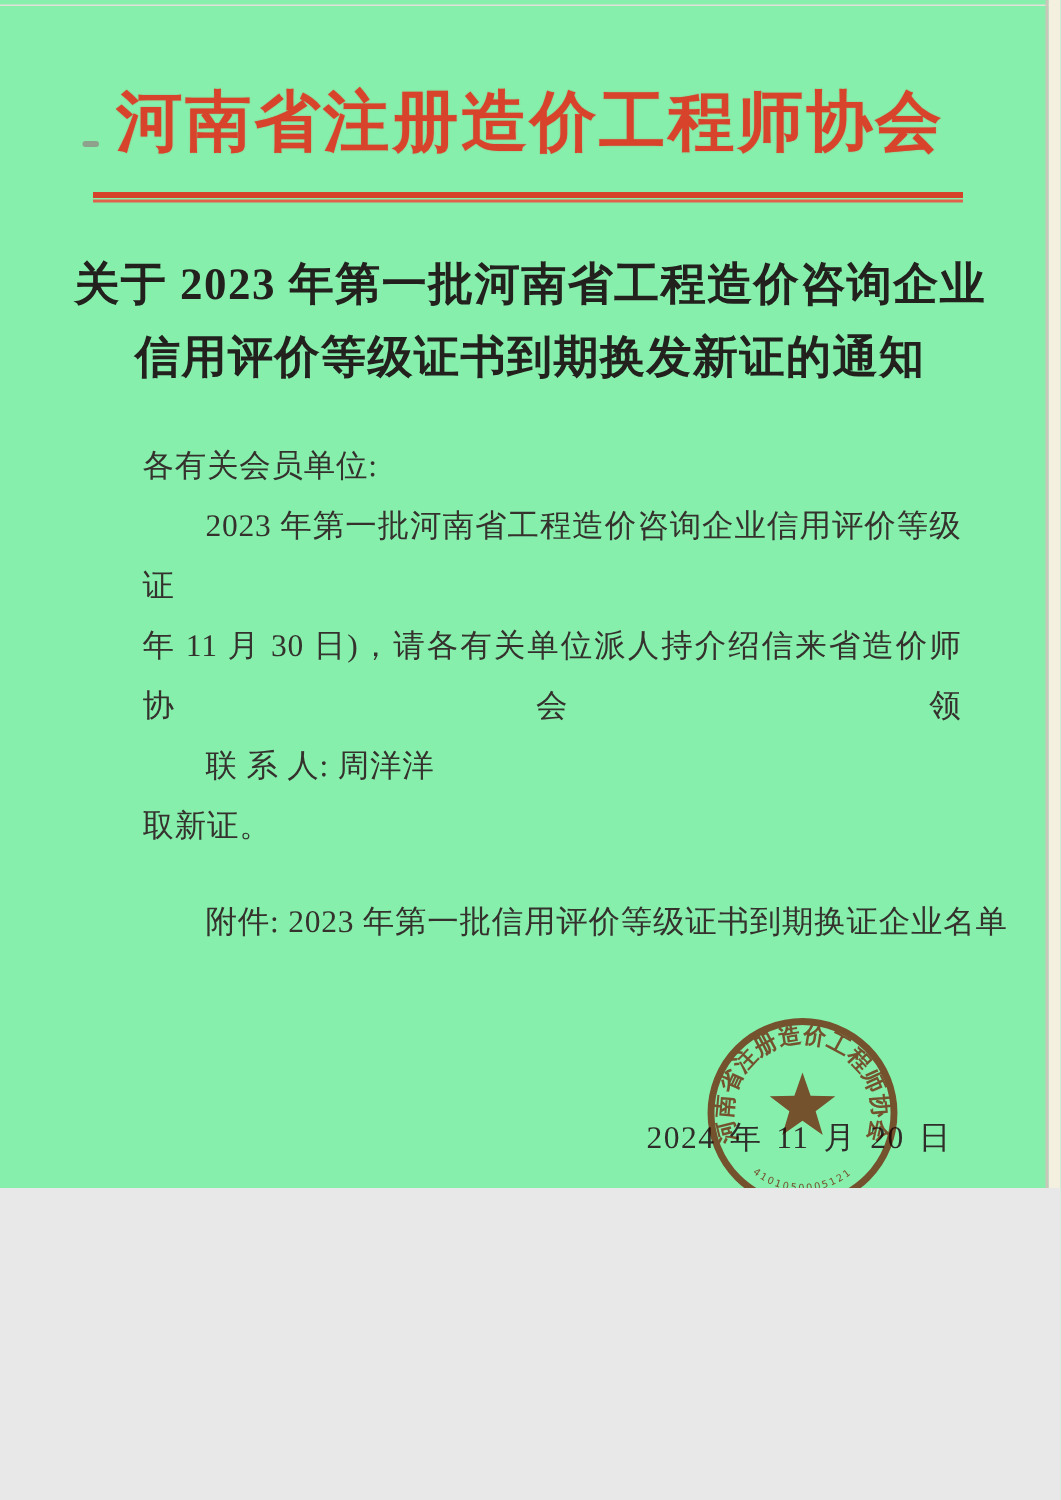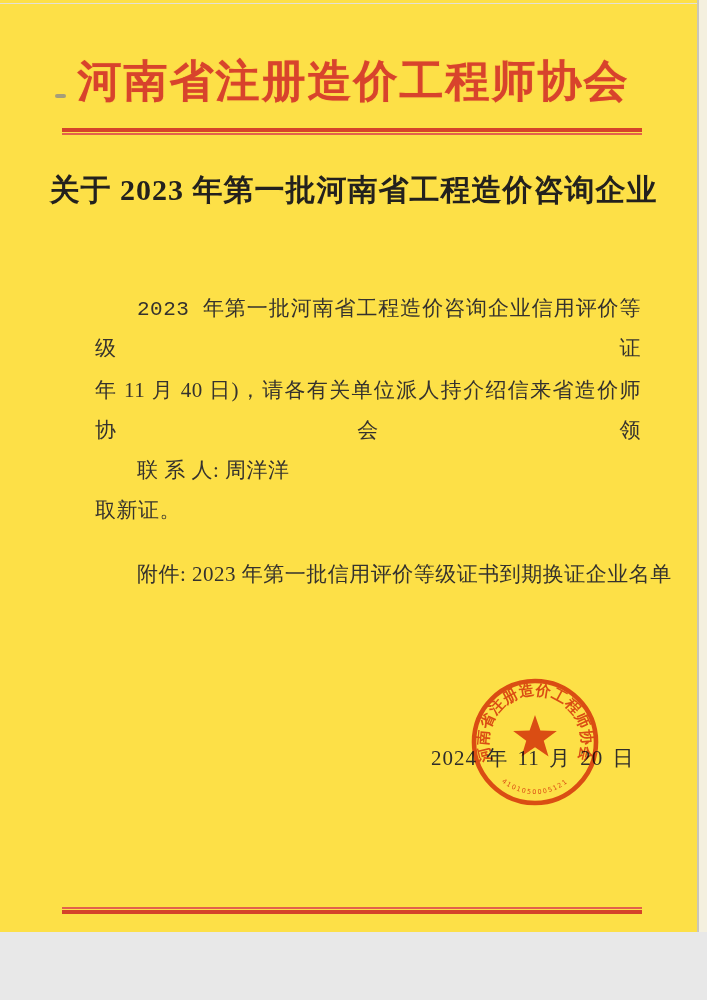--- a/index.html
+++ b/index.html
@@ -1,21 +1,21 @@
 <!DOCTYPE html>
 <html><head>
 <meta charset="utf-8">
 <style>
   html, body { margin: 0; padding: 0; background: #e8e8e8; }
   .page {
     position: relative;
     width: 707px;
-    height: 932px;
+    height: 792px;
     margin: 0 auto;
-    background: #fde047;
+    background: #86efac;
     overflow: hidden;
     font-family: "Liberation Serif", "DejaVu Serif", serif;
     color: #35322e;
   }
   
   .scan-top-edge { position: absolute; left: 0; top: 3px; width: 100%; height: 1px; background: #e3e0d7; }
   .scan-right-line { position: absolute; left: 697px; top: 0; width: 2px; height: 1000px; background: #c9c6ba; }
   .scan-right-strip { position: absolute; left: 699px; top: 0; width: 8px; height: 1000px; background: #f4f0df; }
   .scan-dash { position: absolute; left: 55px; top: 94px; width: 11px; height: 4px; background: #8f8d86; border-radius: 2px; opacity: .8; }
 
@@ -45,21 +45,21 @@
   }
 
   
   .body-block {
     position: absolute; left: 95px; top: 290px; width: 546px;
     font-size: 21px; line-height: 40px;
     letter-spacing: .5px;
   }
   .line { white-space: nowrap; }
   .line.fill { text-align: justify; text-align-last: justify; white-space: normal; }
-  .indent { text-indent: 42px; font-family: Liberation Mono, monospace; }
+  .indent { text-indent: 42px; }
   .pad-indent { padding-left: 42px; }
   .attachment-line { margin-top: 24px; }
 
   
   .issue-date {
     position: absolute; left: 431px; top: 744px;
     font-size: 21px; letter-spacing: 1px; word-spacing: 3px;
     color: #2f2d2a; z-index: 1;
   }
   .seal {
@@ -83,25 +83,27 @@
 
   <div class="org-title">河南省注册造价工程师协会</div>
   <div class="rule rule-top">
     <div class="thick"></div>
     <div class="gap"></div>
     <div class="thin"></div>
   </div>
 
   <div class="doc-title">
     <div>关于 2023 年第一批河南省工程造价咨询企业</div>
+    <div>信用评价等级证书到期换发新证的通知</div>
   </div>
 
   <div class="body-block">
+    <div class="line">各有关会员单位:</div>
     <div class="line fill indent">2023 年第一批河南省工程造价咨询企业信用评价等级证</div>
-    <div class="line fill">年 11 月 40 日)，请各有关单位派人持介绍信来省造价师协会领</div>
+    <div class="line fill">年 11 月 30 日)，请各有关单位派人持介绍信来省造价师协会领</div>
     <div class="line pad-indent">联 系 人: 周洋洋</div>
     <div class="line">取新证。</div>
     <div class="line pad-indent attachment-line">附件: 2023 年第一批信用评价等级证书到期换证企业名单</div>
   </div>
 
   <div class="issue-date">2024 年 11 月 20 日</div>
 
   <svg class="seal" viewBox="-80 -80 160 160" xmlns="http://www.w3.org/2000/svg">
     <circle cx="0" cy="0" r="61" fill="none" stroke="#da4a33" stroke-width="4.6"></circle>
     <defs>

